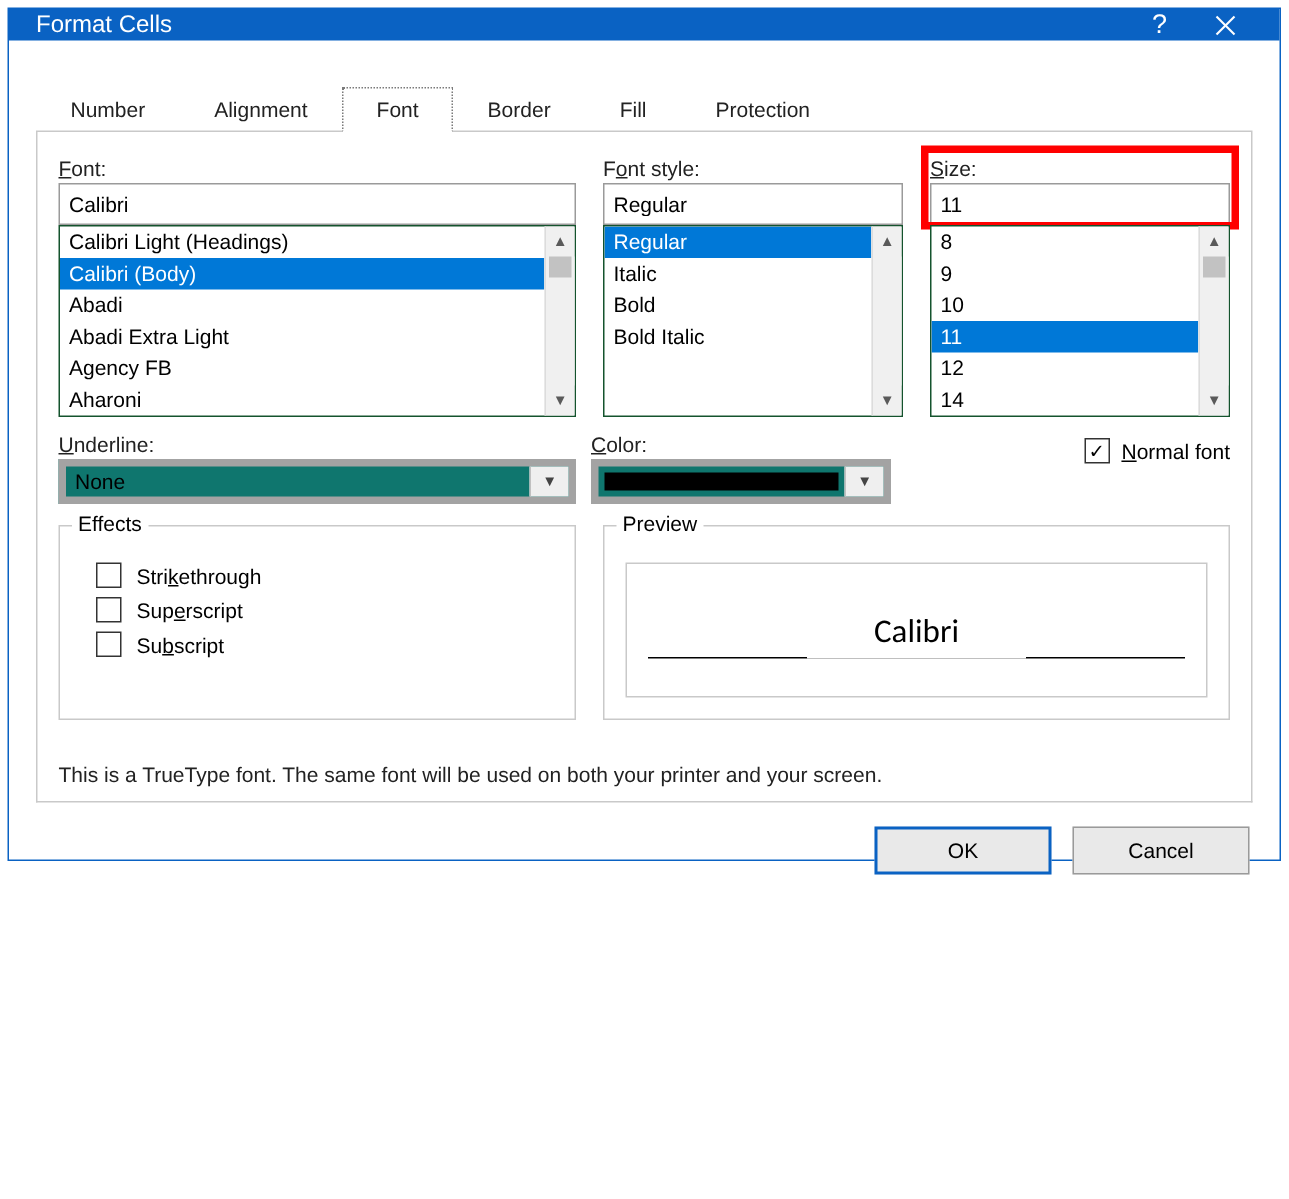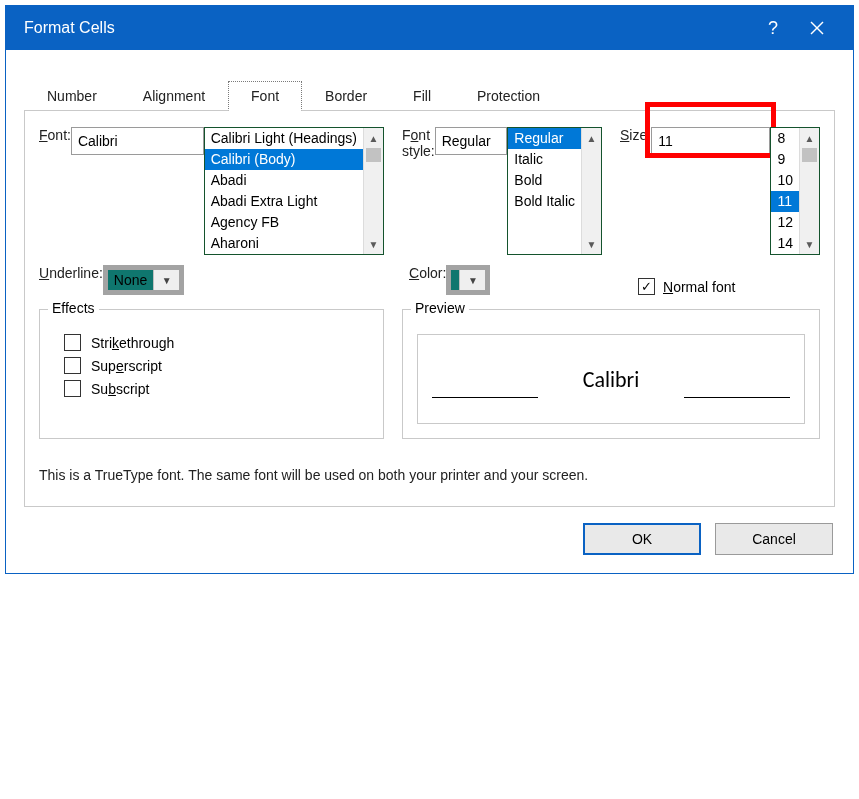--- a/index.html
+++ b/index.html
@@ -62,21 +62,21 @@
   .content {
     flex: 1;
     border-left: 1px solid #c9c9c9;
     border-right: 1px solid #c9c9c9;
     border-bottom: 1px solid #c9c9c9;
     margin: 0 18px 0 18px;
     padding: 16px 14px 10px 14px;
     position: relative;
   }
   .row { display: flex; gap: 18px; }
-  .col { display: flex; }
+  .col { display: flex; flex-direction: column; }
   .col-font { flex: 0 0 345px; }
   .col-style { flex: 0 0 200px; }
   .col-size { flex: 1; position: relative; }
   .lbl { margin-bottom: 2px; color: #222; }
   .txt-input {
     border: 1px solid #9a9a9a;
     height: 28px;
     padding: 2px 6px;
     font-family: inherit;
     font-size: 14px;
@@ -123,21 +123,21 @@
   .scrollbar .track {
     flex: 1;
     background: #f0f0f0;
     position: relative;
   }
   .scrollbar .thumb {
     position: absolute;
     left: 2px; right: 2px;
     background: #c2c2c2;
   }
-  .row2 { display: flex; gap: 25px; margin-top: 10px; }
+  .row2 { display: flex; gap: 10px; margin-top: 10px; }
   .col-underline { flex: 0 0 345px; }
   .col-color { flex: 0 0 200px; }
   .col-normal { flex: 1; display:flex; align-items:flex-end; }
   .select {
     border: 5px solid #a3a3a3;
     height: 30px;
     display: flex;
     align-items: stretch;
     background: #0f766e;
   }

